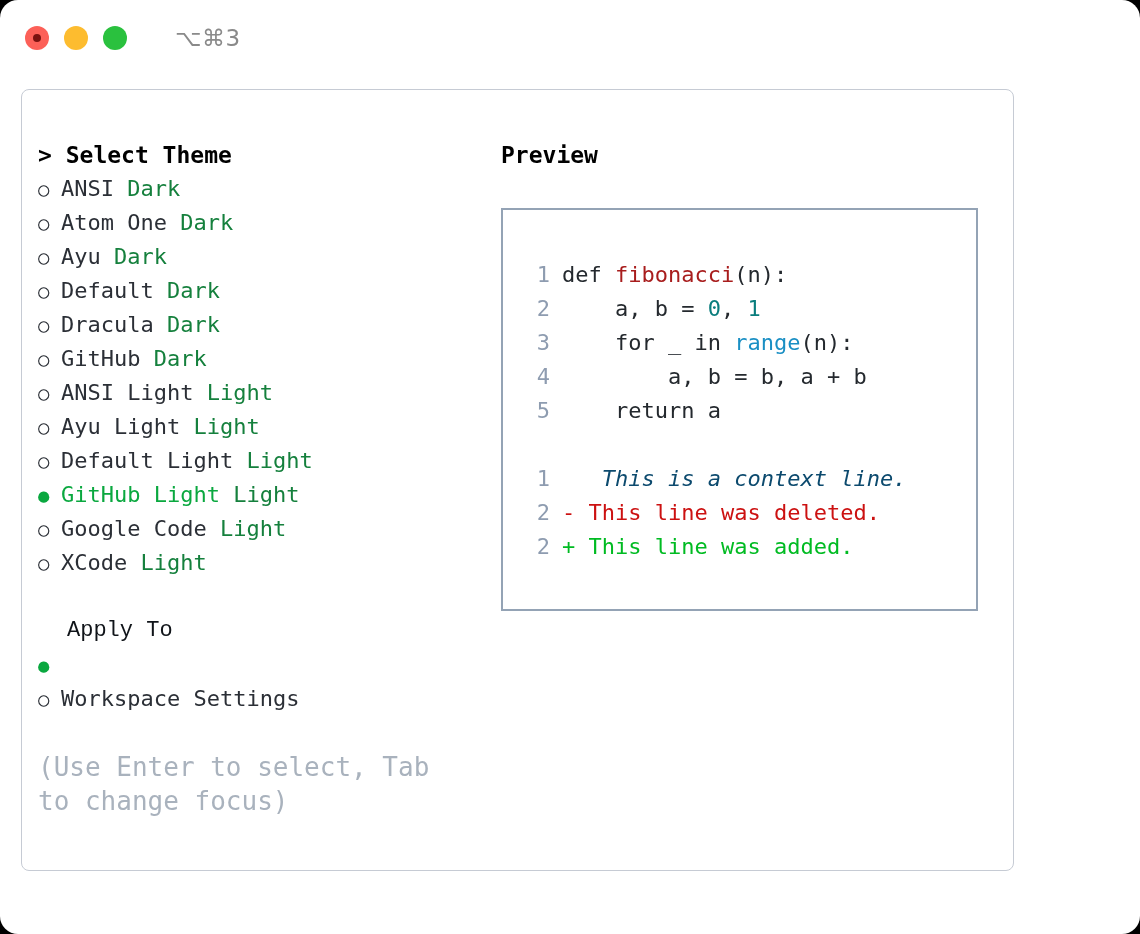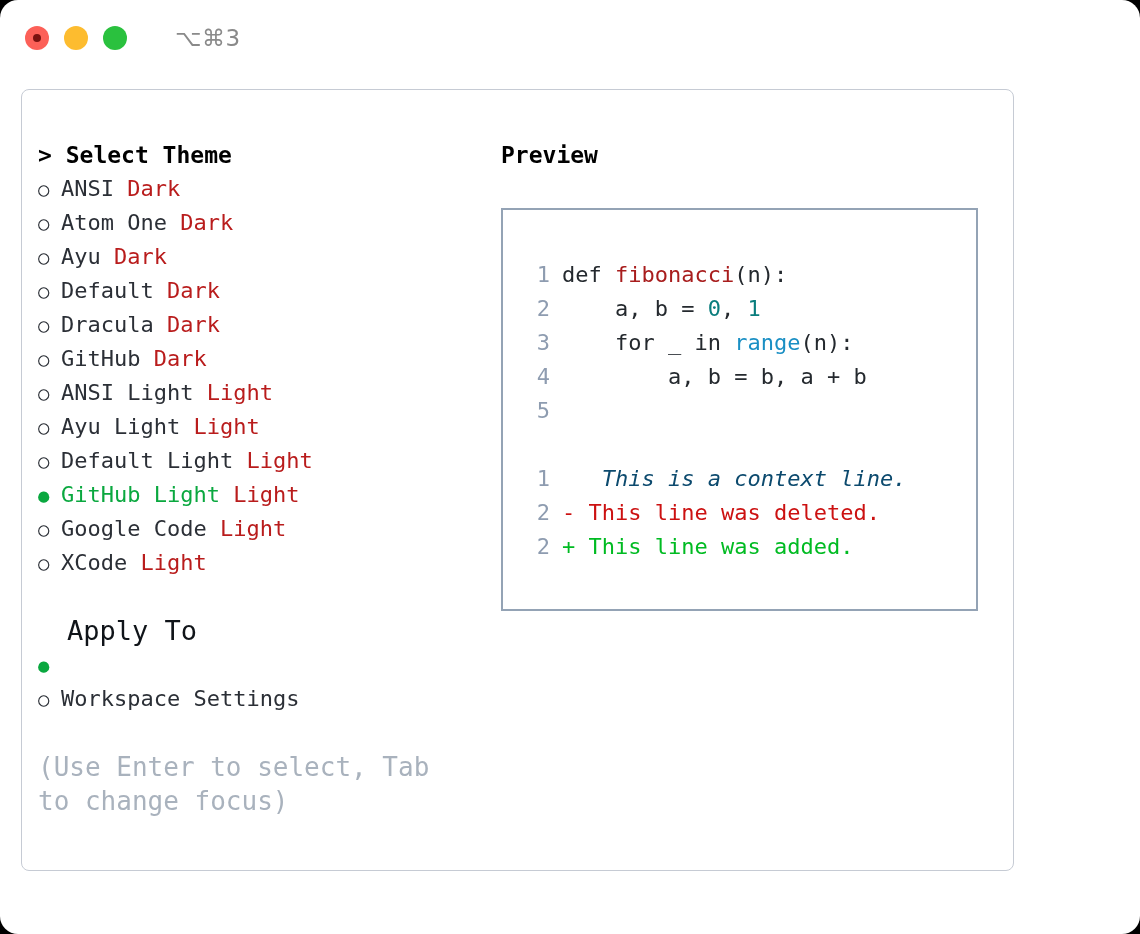--- a/index.html
+++ b/index.html
@@ -101,28 +101,29 @@
     white-space: pre;
   }
   .bullet {
     width: 23px;
     flex: 0 0 23px;
     color: #2b2f36;
     font-size: 19px;
   }
   .item.selected .bullet,
   .item.selected .label { color: #0aa83f; }
-  .badge { color: #b91c1c; }
+  .badge { color: #15803d; }
 
   .subhead {
-    font-size: 27px;
+    font-size: 22px;
     line-height: 34px;
     color: #101419;
     padding-left: 29px;
     white-space: pre;
+    font-family: Liberation Mono, monospace;
   }
   .spacer-sm { height: 34px; }
   .hint {
     font-size: 26px;
     line-height: 34px;
     color: #a9b2bd;
     max-width: 410px;
     white-space: pre-wrap;
   }
 
@@ -206,21 +207,21 @@
       </div>
 
       <div class="col-right">
         <div class="head">Preview</div>
         <div class="preview-box">
           <div id="code-block">
               <div class="code-line"><span class="ln">1</span><span><span class="src">def </span><span class="tok-fn">fibonacci</span><span class="src">(n):</span></span></div>
               <div class="code-line"><span class="ln">2</span><span><span class="src">    a, b = </span><span class="tok-num">0</span><span class="src">, </span><span class="tok-num">1</span></span></div>
               <div class="code-line"><span class="ln">3</span><span><span class="src">    for _ in </span><span class="tok-call">range</span><span class="src">(n):</span></span></div>
               <div class="code-line"><span class="ln">4</span><span><span class="src">        a, b = b, a + b</span></span></div>
-              <div class="code-line"><span class="ln">5</span></div>
+              <div class="code-line"><span class="ln">5</span><span><span class="src">    return a</span></span></div>
             </div>
           <div class="blank-line"></div>
           <div id="diff-block">
               <div class="code-line"><span class="ln">1</span><span class="diff-ctx"> </span><span class="diff-ctx">  This is a context line.</span></div>
               <div class="code-line"><span class="ln">2</span><span class="diff-del">-</span><span class="diff-del"> This line was deleted.</span></div>
               <div class="code-line"><span class="ln">2</span><span class="diff-add">+</span><span class="diff-add"> This line was added.</span></div>
             </div>
         </div>
       </div>
 

